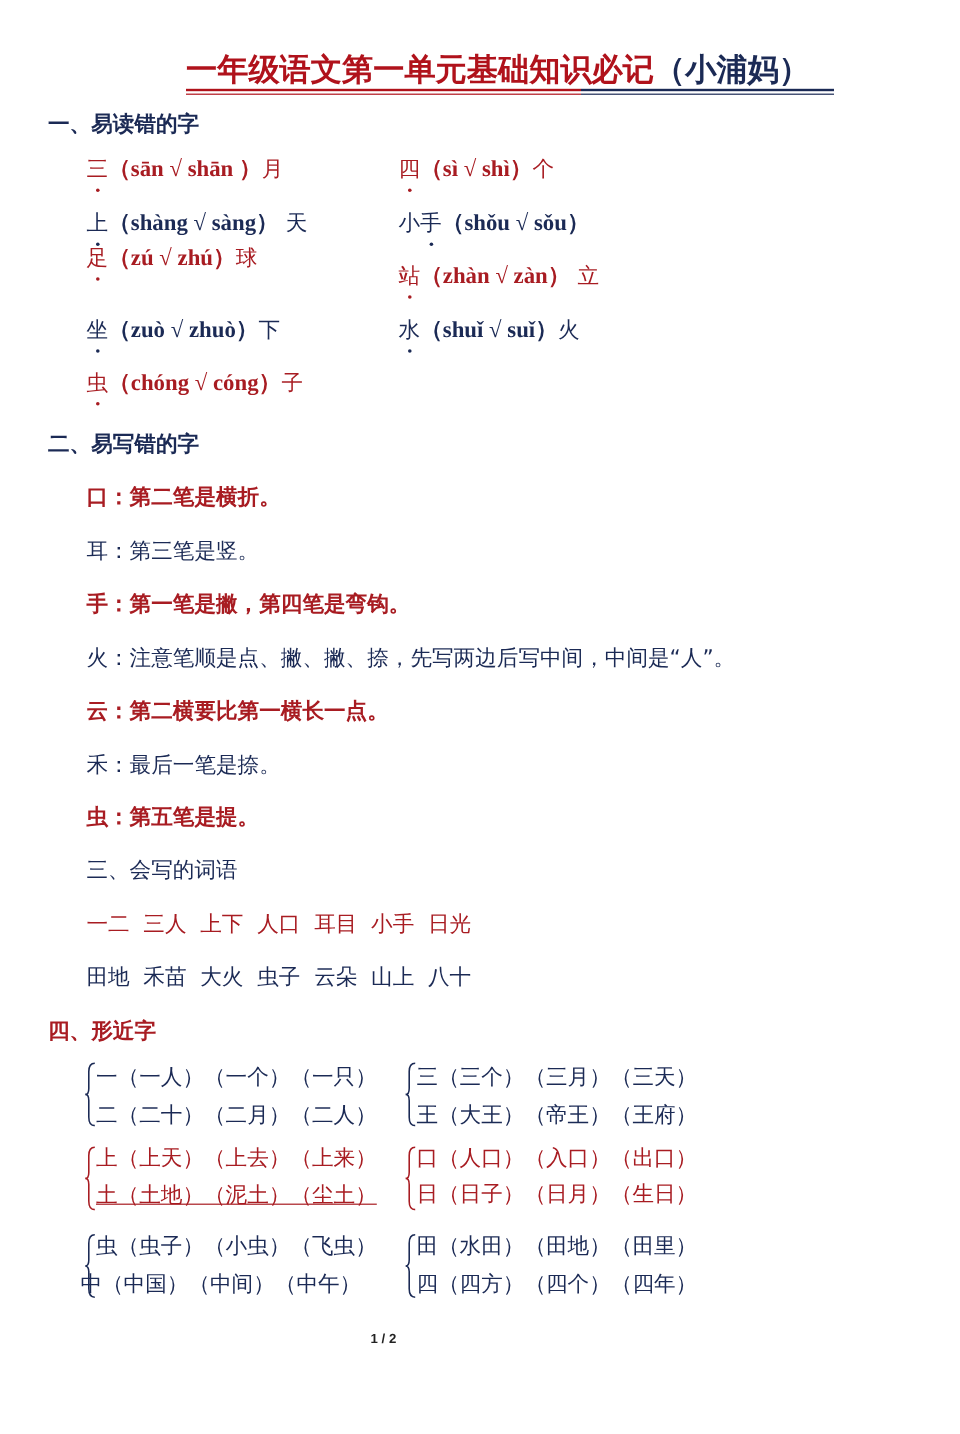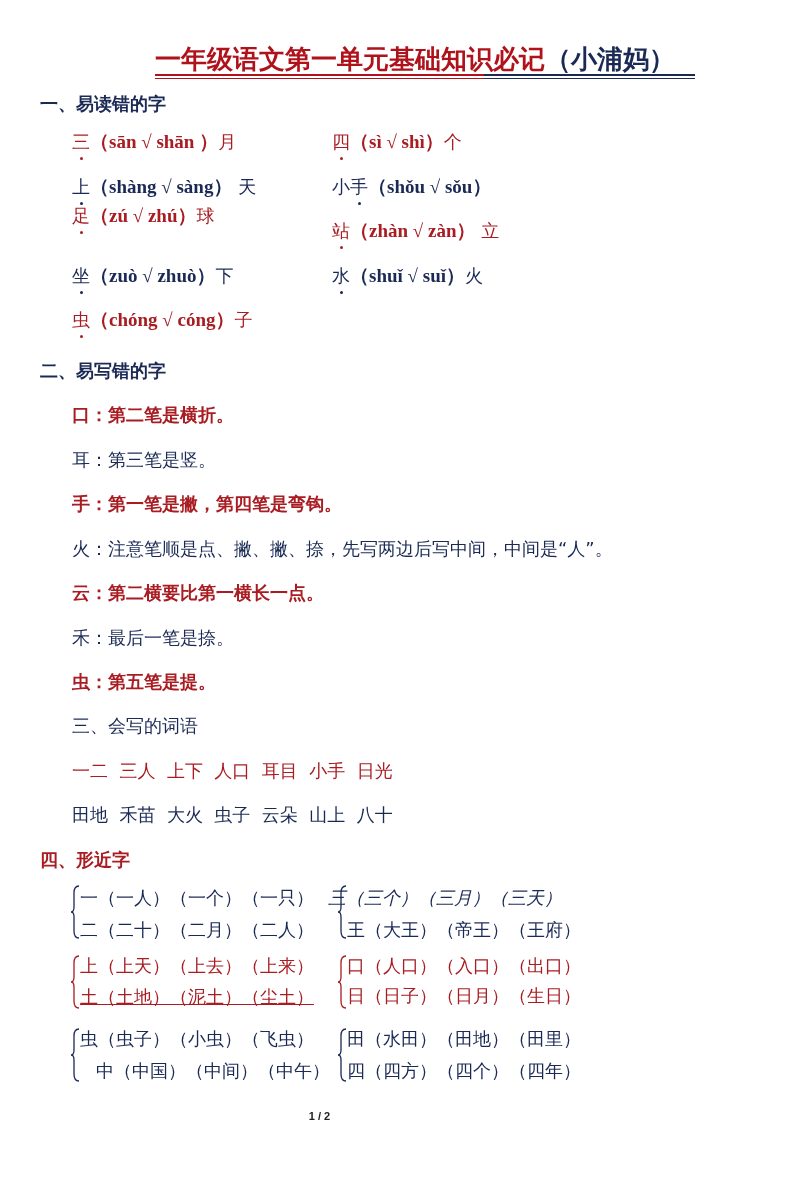--- a/index.html
+++ b/index.html
@@ -100,38 +100,38 @@
 <div class="h red" style="top:848px;">四、形近字</div>
 
 <svg class="brace" style="left:70px;top:885px;" viewBox="0 0 10 54">
     <path d="M9 1 Q4 1 4 8 L4 22 Q4 27 1 27 Q4 27 4 32 L4 46 Q4 53 9 53" fill="none" stroke="#1b2a55" stroke-width="1.3"></path>
   </svg>
 <div class="pair blue" style="top:882px;left:80px;">一（一人）（一个）（一只）</div>
 <div class="pair blue" style="top:914px;left:80px;">二（二十）（二月）（二人）</div>
 <svg class="brace" style="left:337px;top:885px;" viewBox="0 0 10 54">
     <path d="M9 1 Q4 1 4 8 L4 22 Q4 27 1 27 Q4 27 4 32 L4 46 Q4 53 9 53" fill="none" stroke="#1b2a55" stroke-width="1.3"></path>
   </svg>
-<div class="pair blue" style="top:882px;left:328px;font-style:italic;">三（三个）（三月）（三天）</div>
+<div class="pair blue" style="top:882px;left:347px;">三（三个）（三月）（三天）</div>
 <div class="pair blue" style="top:914px;left:347px;">王（大王）（帝王）（王府）</div>
 
 <svg class="brace" style="left:70px;top:955px;" viewBox="0 0 10 54">
     <path d="M9 1 Q4 1 4 8 L4 22 Q4 27 1 27 Q4 27 4 32 L4 46 Q4 53 9 53" fill="none" stroke="#a81c22" stroke-width="1.3"></path>
   </svg>
 <div class="pair red" style="top:950px;left:80px;">上（上天）（上去）（上来）</div>
 <div class="pair red" style="top:981px;left:80px;text-decoration:underline;">土（土地）（泥土）（尘土）</div>
 <svg class="brace" style="left:337px;top:955px;" viewBox="0 0 10 54">
     <path d="M9 1 Q4 1 4 8 L4 22 Q4 27 1 27 Q4 27 4 32 L4 46 Q4 53 9 53" fill="none" stroke="#a81c22" stroke-width="1.3"></path>
   </svg>
 <div class="pair red" style="top:950px;left:347px;">口（人口）（入口）（出口）</div>
 <div class="pair red" style="top:981px;left:347px;font-family:Liberation Mono, monospace;">日（日子）（日月）（生日）</div>
 
 <svg class="brace" style="left:70px;top:1028px;" viewBox="0 0 10 54">
     <path d="M9 1 Q4 1 4 8 L4 22 Q4 27 1 27 Q4 27 4 32 L4 46 Q4 53 9 53" fill="none" stroke="#1b2a55" stroke-width="1.3"></path>
   </svg>
 <div class="pair blue" style="top:1023px;left:80px;">虫（虫子）（小虫）（飞虫）</div>
-<div class="pair blue" style="top:1055px;left:96px;">中（中国）（中间）（中午）</div>
+<div class="pair blue" style="top:1055px;left:67px;">中（中国）（中间）（中午）</div>
 <svg class="brace" style="left:337px;top:1028px;" viewBox="0 0 10 54">
     <path d="M9 1 Q4 1 4 8 L4 22 Q4 27 1 27 Q4 27 4 32 L4 46 Q4 53 9 53" fill="none" stroke="#1b2a55" stroke-width="1.3"></path>
   </svg>
 <div class="pair blue" style="top:1023px;left:347px;">田（水田）（田地）（田里）</div>
 <div class="pair blue" style="top:1055px;left:347px;">四（四方）（四个）（四年）</div>
 
 <div class="footer">1 / 2</div>
 
 </body></html>

